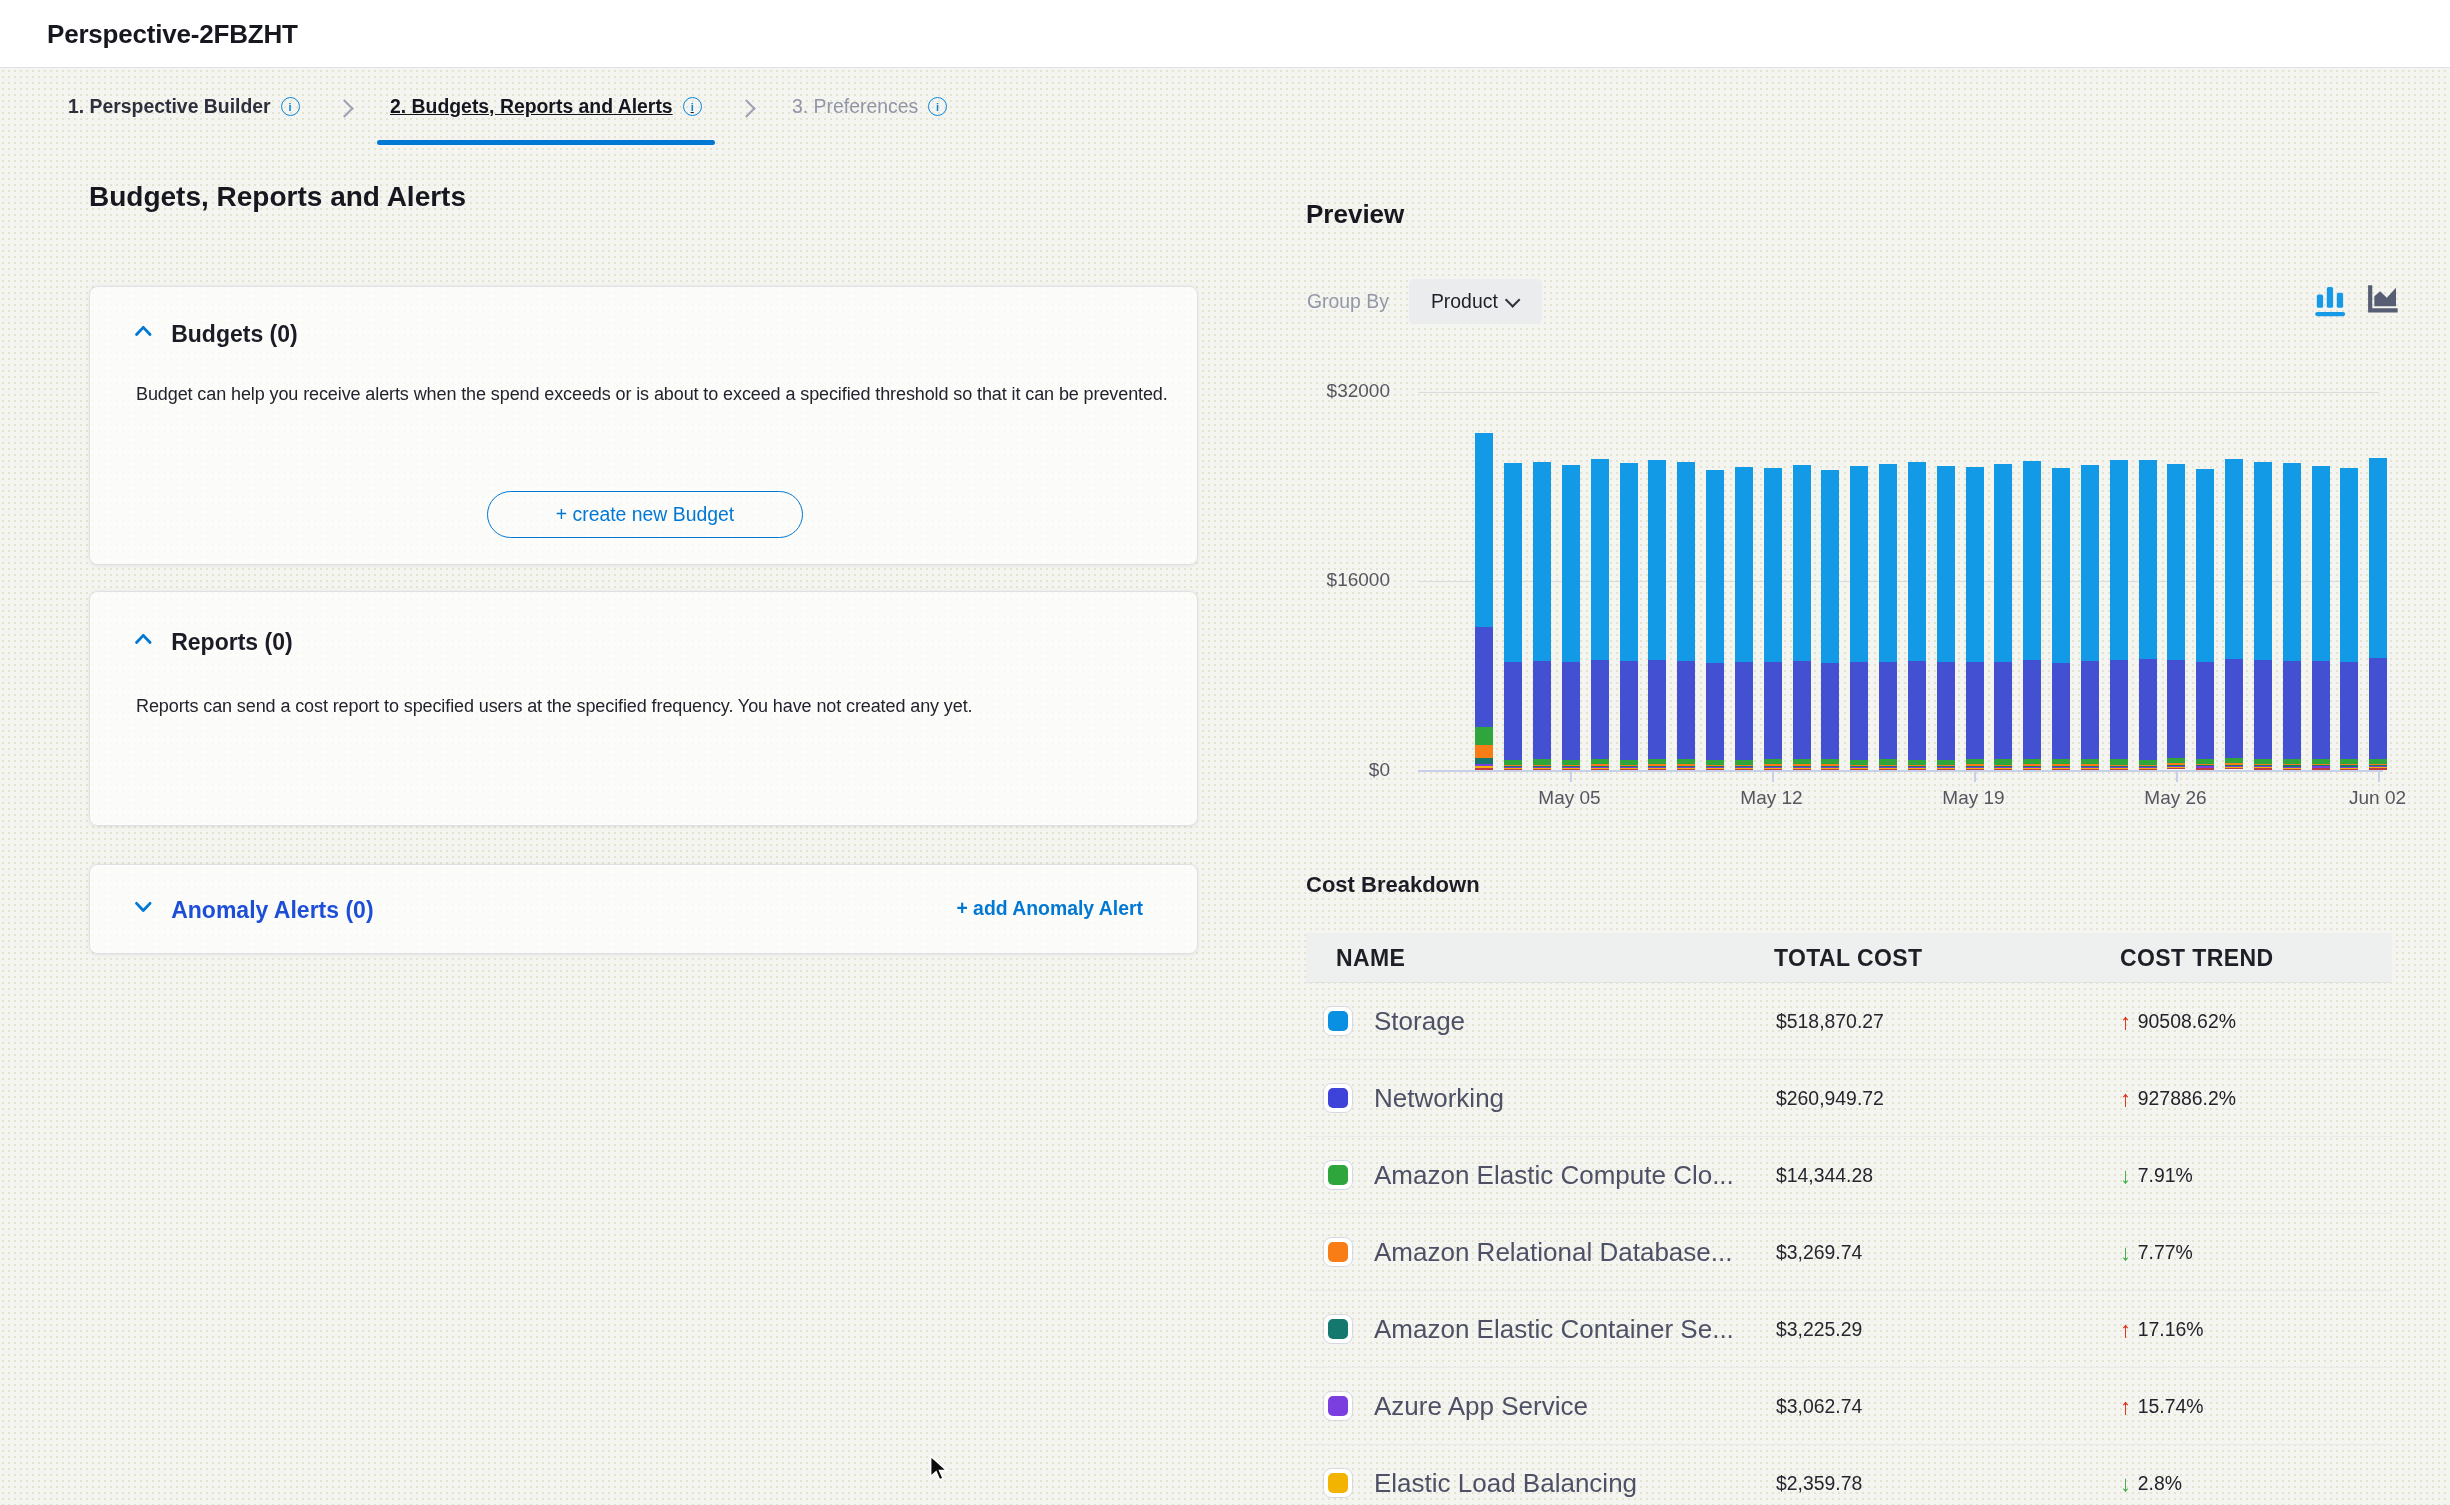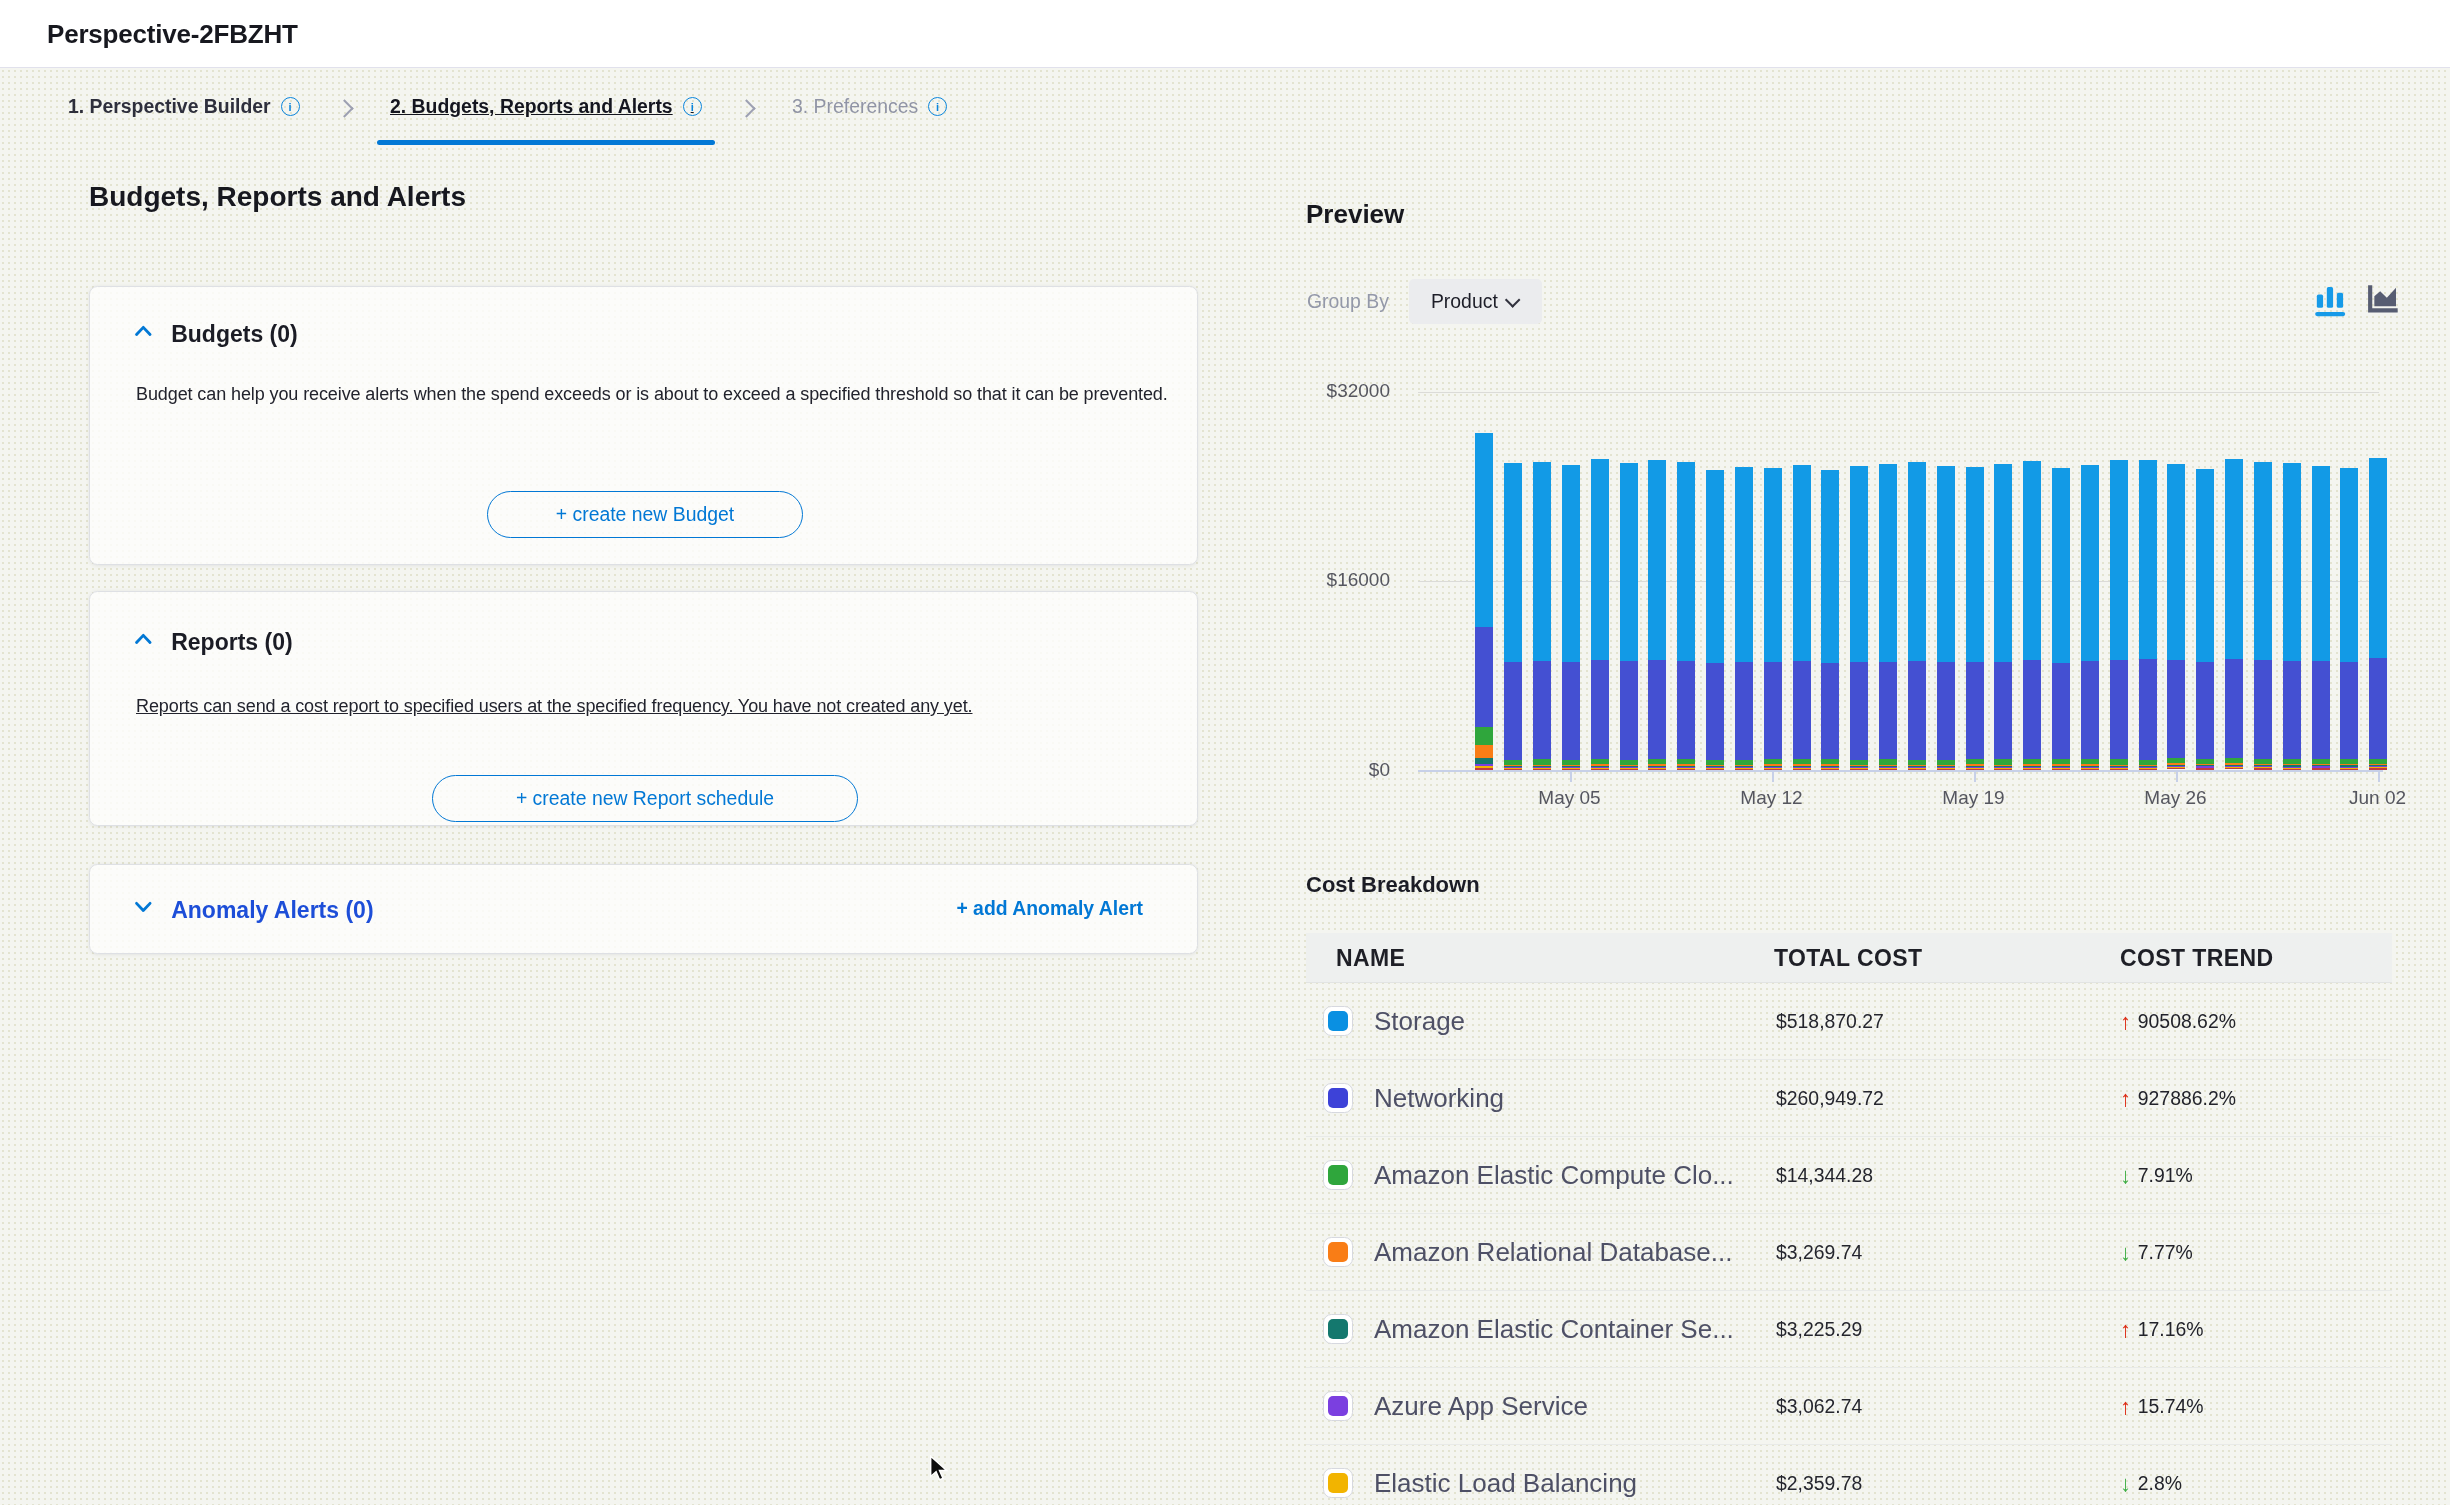--- a/index.html
+++ b/index.html
@@ -65,21 +65,21 @@
     position:absolute;box-sizing:border-box;height:47px;
     border:1.7px solid #0278d5;border-radius:24px;background:transparent;
     color:#0278d5;font-size:19.4px;font-weight:500;font-family:inherit;cursor:pointer;
   }
   .card.budgets{top:286px;height:279px;}
   .card.budgets .card-head{top:34px;height:auto;}
   .card.budgets .card-desc{top:91px;}
   .card.budgets .outline-btn{left:397px;top:204px;width:316px;}
   .card.reports{top:591px;height:235px;}
   .card.reports .card-head{top:37px;height:auto;}
-  .card.reports .card-desc{top:98px;text-decoration:underline;}
+  .card.reports .card-desc{top:98px;}
   .card.reports .outline-btn{left:342px;top:183px;width:426px;}
   .card.anomaly{top:864px;height:90px;}
   .card.anomaly .card-head{top:32px;height:auto;}
   .card.anomaly .card-title{color:#1d4ed8;}
   .anomaly-link{
     position:absolute;right:54px;top:32px;font-size:19.4px;font-weight:600;color:#0278d5;
     text-decoration:none;cursor:pointer;
   }
   
   .preview-title{position:absolute;left:1306px;top:199px;margin:0;font-size:26px;font-weight:700;color:#17181f;}
@@ -168,21 +168,20 @@
 <section class="card reports">
   <div class="card-head">
     <span class="chev">
       <svg width="18.6" height="13.5" viewBox="0 0 22 16">
           <polyline points="3,12.5 11,4 19,12.5" fill="none" stroke="#0278d5" stroke-width="3.4" stroke-linecap="round" stroke-linejoin="round"></polyline>
         </svg>
     </span>
     <h3 class="card-title">Reports (0)</h3>
   </div>
   <p class="card-desc">Reports can send a cost report to specified users at the specified frequency. You have not created any yet.</p>
-  <button class="outline-btn">+ create new Report schedule</button>
 </section>
 
 <section class="card anomaly">
   <div class="card-head">
     <span class="chev">
       <svg width="18.6" height="13.5" viewBox="0 0 22 16">
           <polyline points="3,4 11,12.5 19,4" fill="none" stroke="#0278d5" stroke-width="3.4" stroke-linecap="round" stroke-linejoin="round"></polyline>
         </svg>
     </span>
     <h3 class="card-title">Anomaly Alerts (0)</h3>

